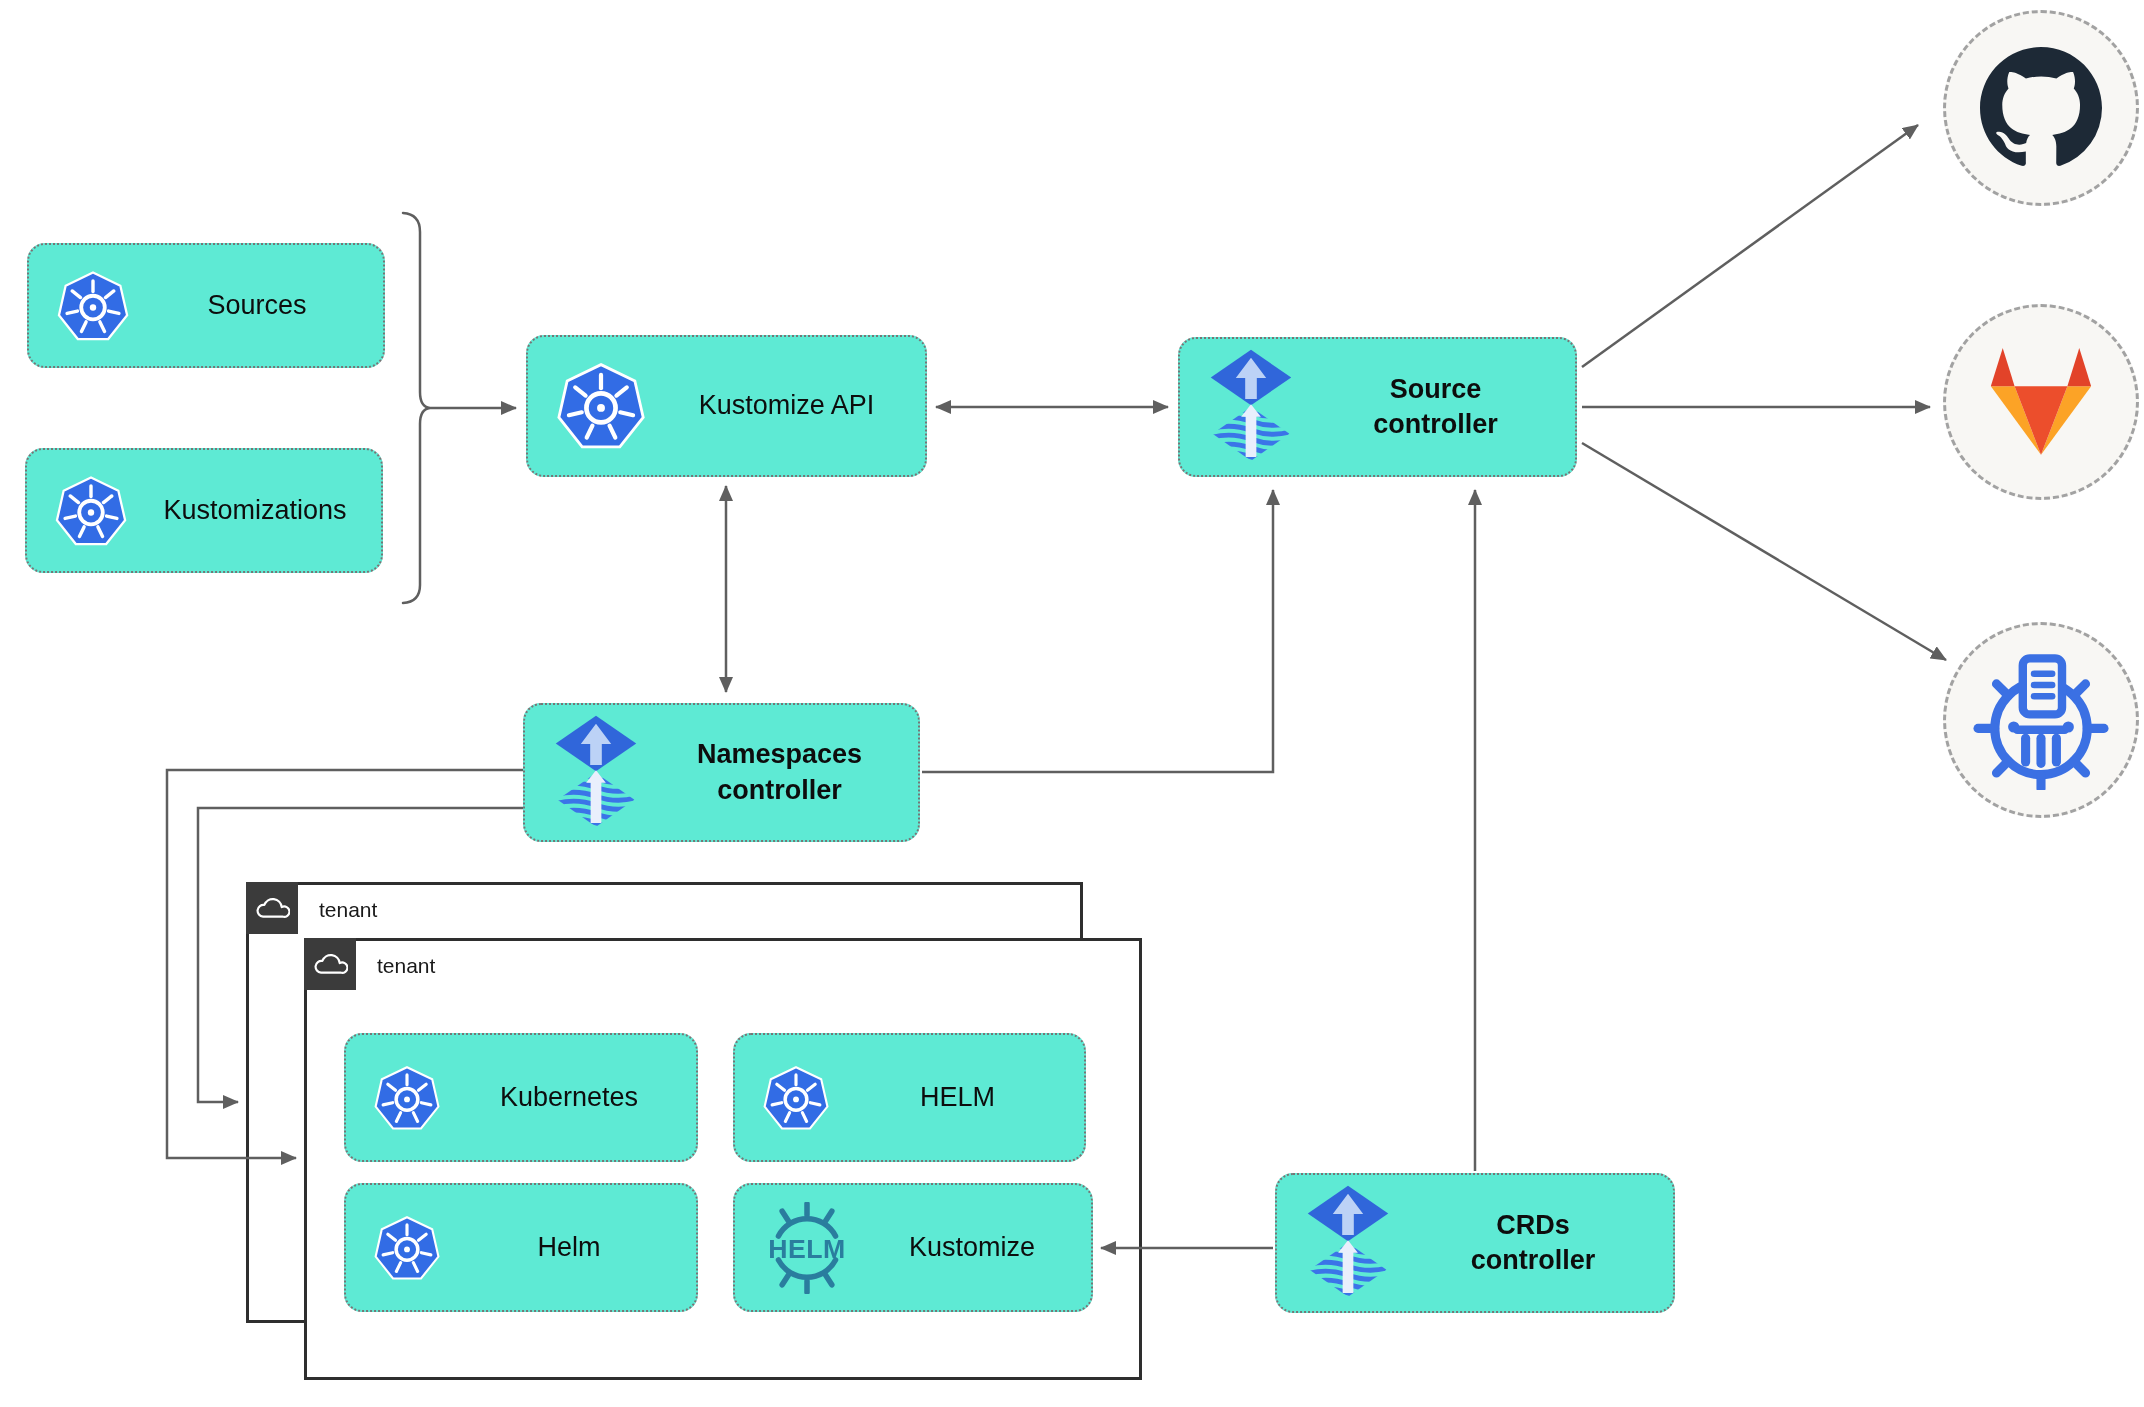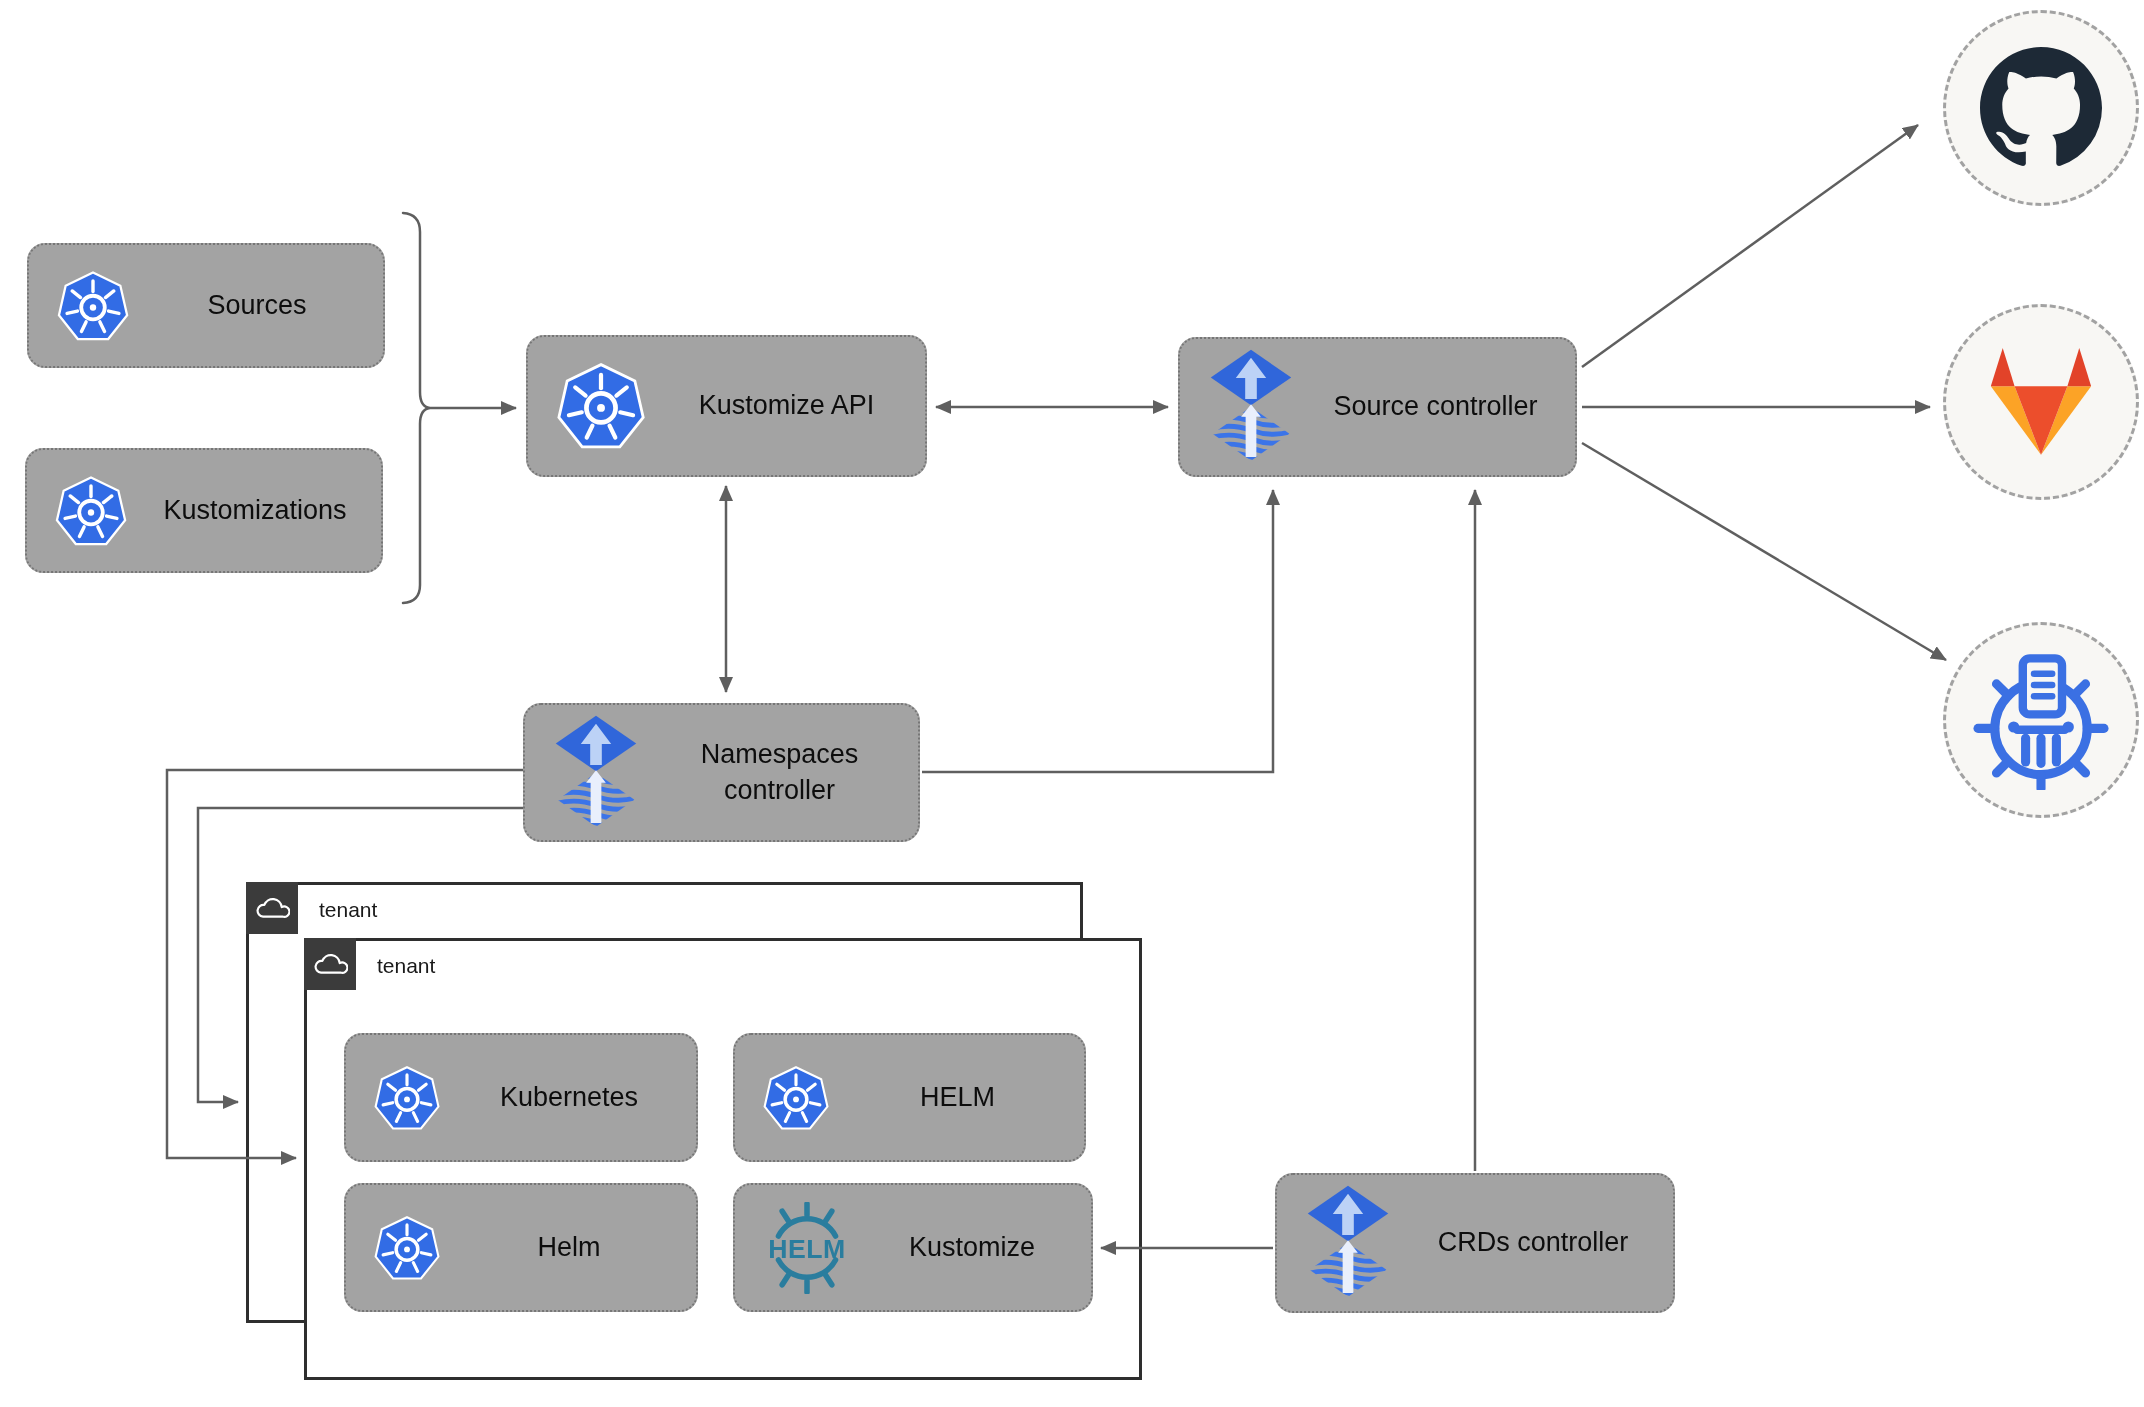--- a/index.html
+++ b/index.html
@@ -1,24 +1,24 @@
 <!DOCTYPE html>
 <html><head>
 <meta charset="utf-8">
 <style>
   html,body{margin:0;padding:0;background:#ffffff;}
   body{font-family:"Liberation Sans", sans-serif; color:#111;}
   .canvas{position:relative;width:2144px;height:1407px;background:#fff;overflow:hidden;}
 
   
-  .node{position:absolute;background:#a3a3a3;border:2px dotted #767676;border-radius:18px;
+  .node{position:absolute;background:#5eead4;border:2px dotted #767676;border-radius:18px;
         display:flex;align-items:center;z-index:4;box-sizing:border-box;}
   .node-label{flex:1;text-align:center;font-size:27px;color:#0d0d0d;line-height:1.3;}
   .node-label span{display:inline-block;}
-  .lbl-narrow span{max-width:205px;}
+  .lbl-narrow span{max-width:205px;font-weight:bold;}
   .icon{flex:0 0 auto;margin-left:26px;}
 
   
   .ext{position:absolute;width:196px;height:196px;border-radius:50%;border:3px dashed #a2a2a2;
        background:#f8f7f4;display:flex;align-items:center;justify-content:center;
        z-index:4;box-sizing:border-box;}
 
   
   .tenant{position:absolute;background:#ffffff;border:3px solid #2e2e2e;box-sizing:border-box;}
   .tenant-tab{position:absolute;top:-3px;left:-3px;width:52px;height:52px;background:#3b3b3b;

